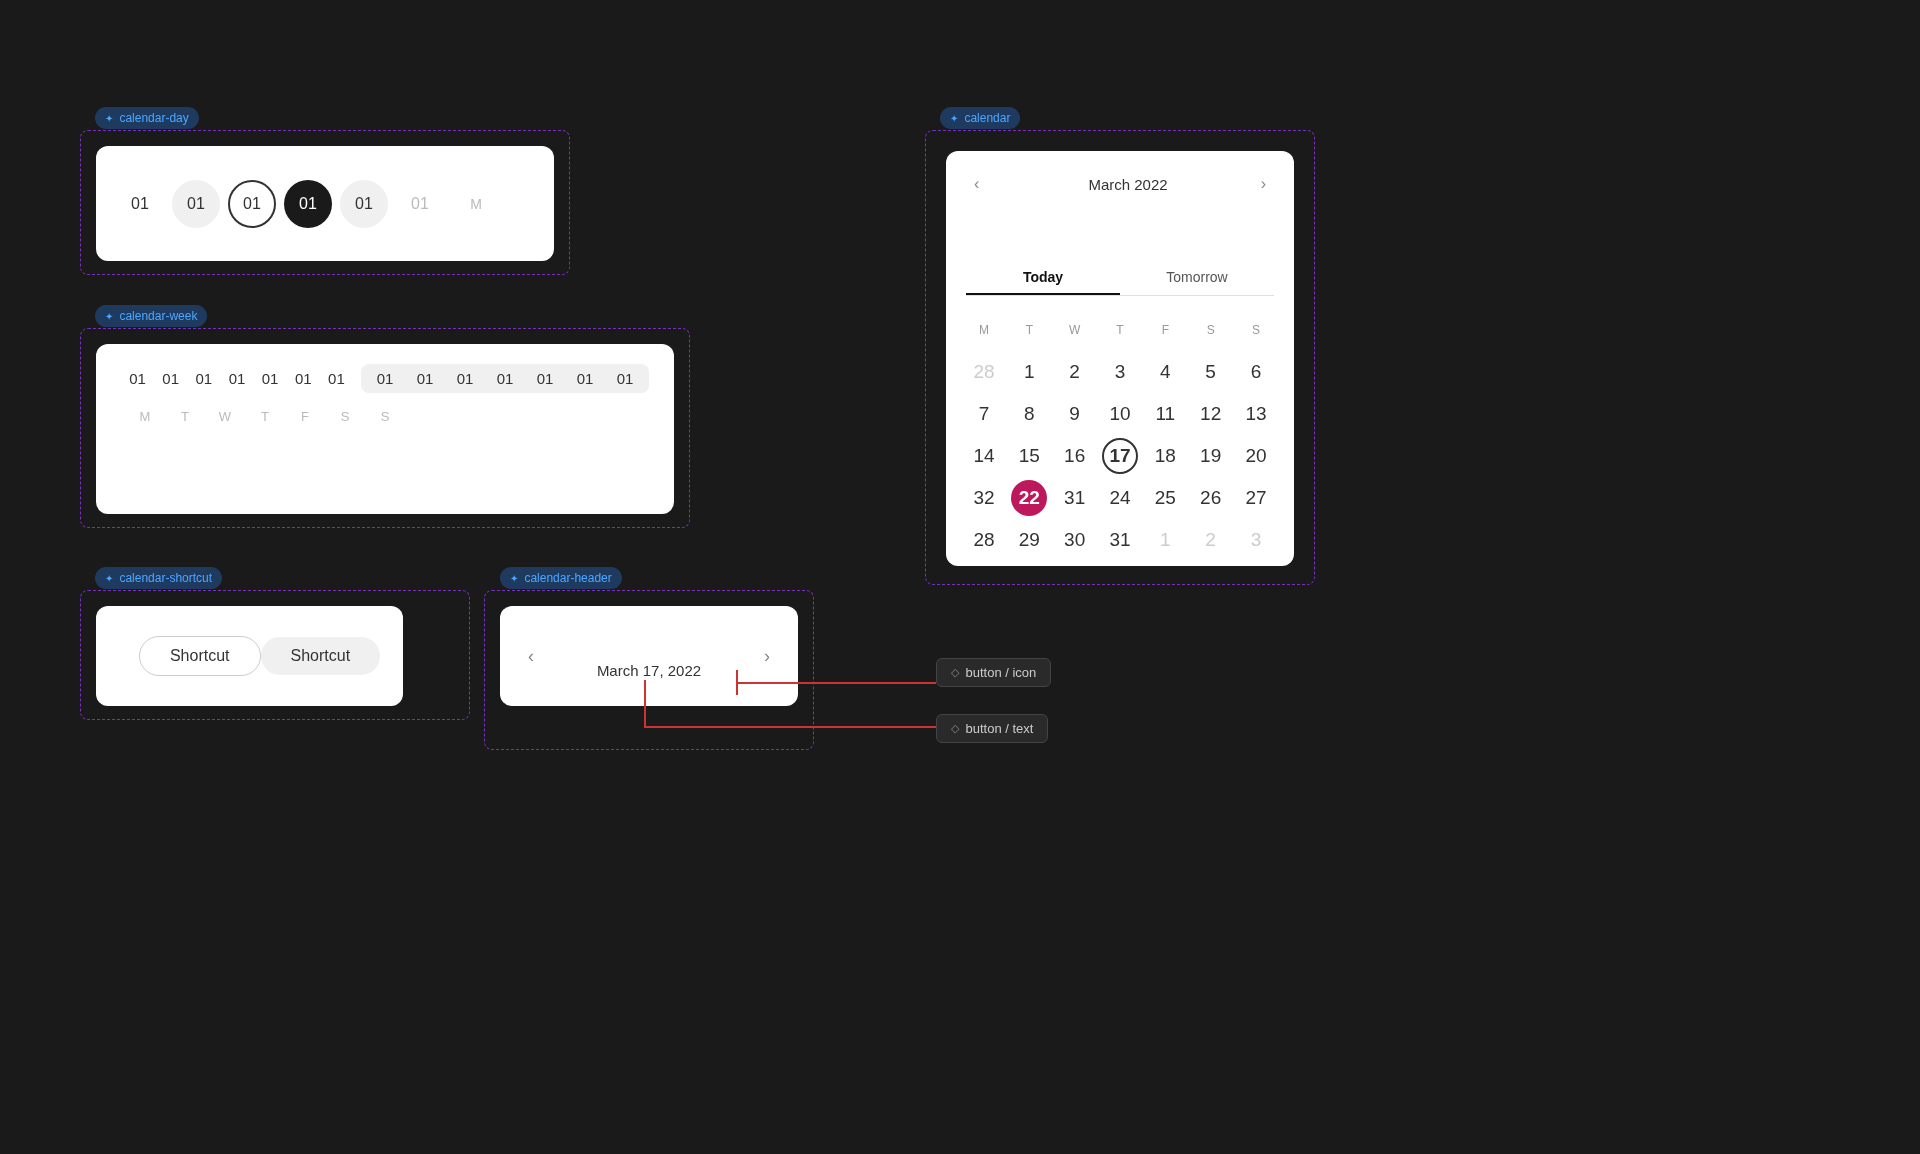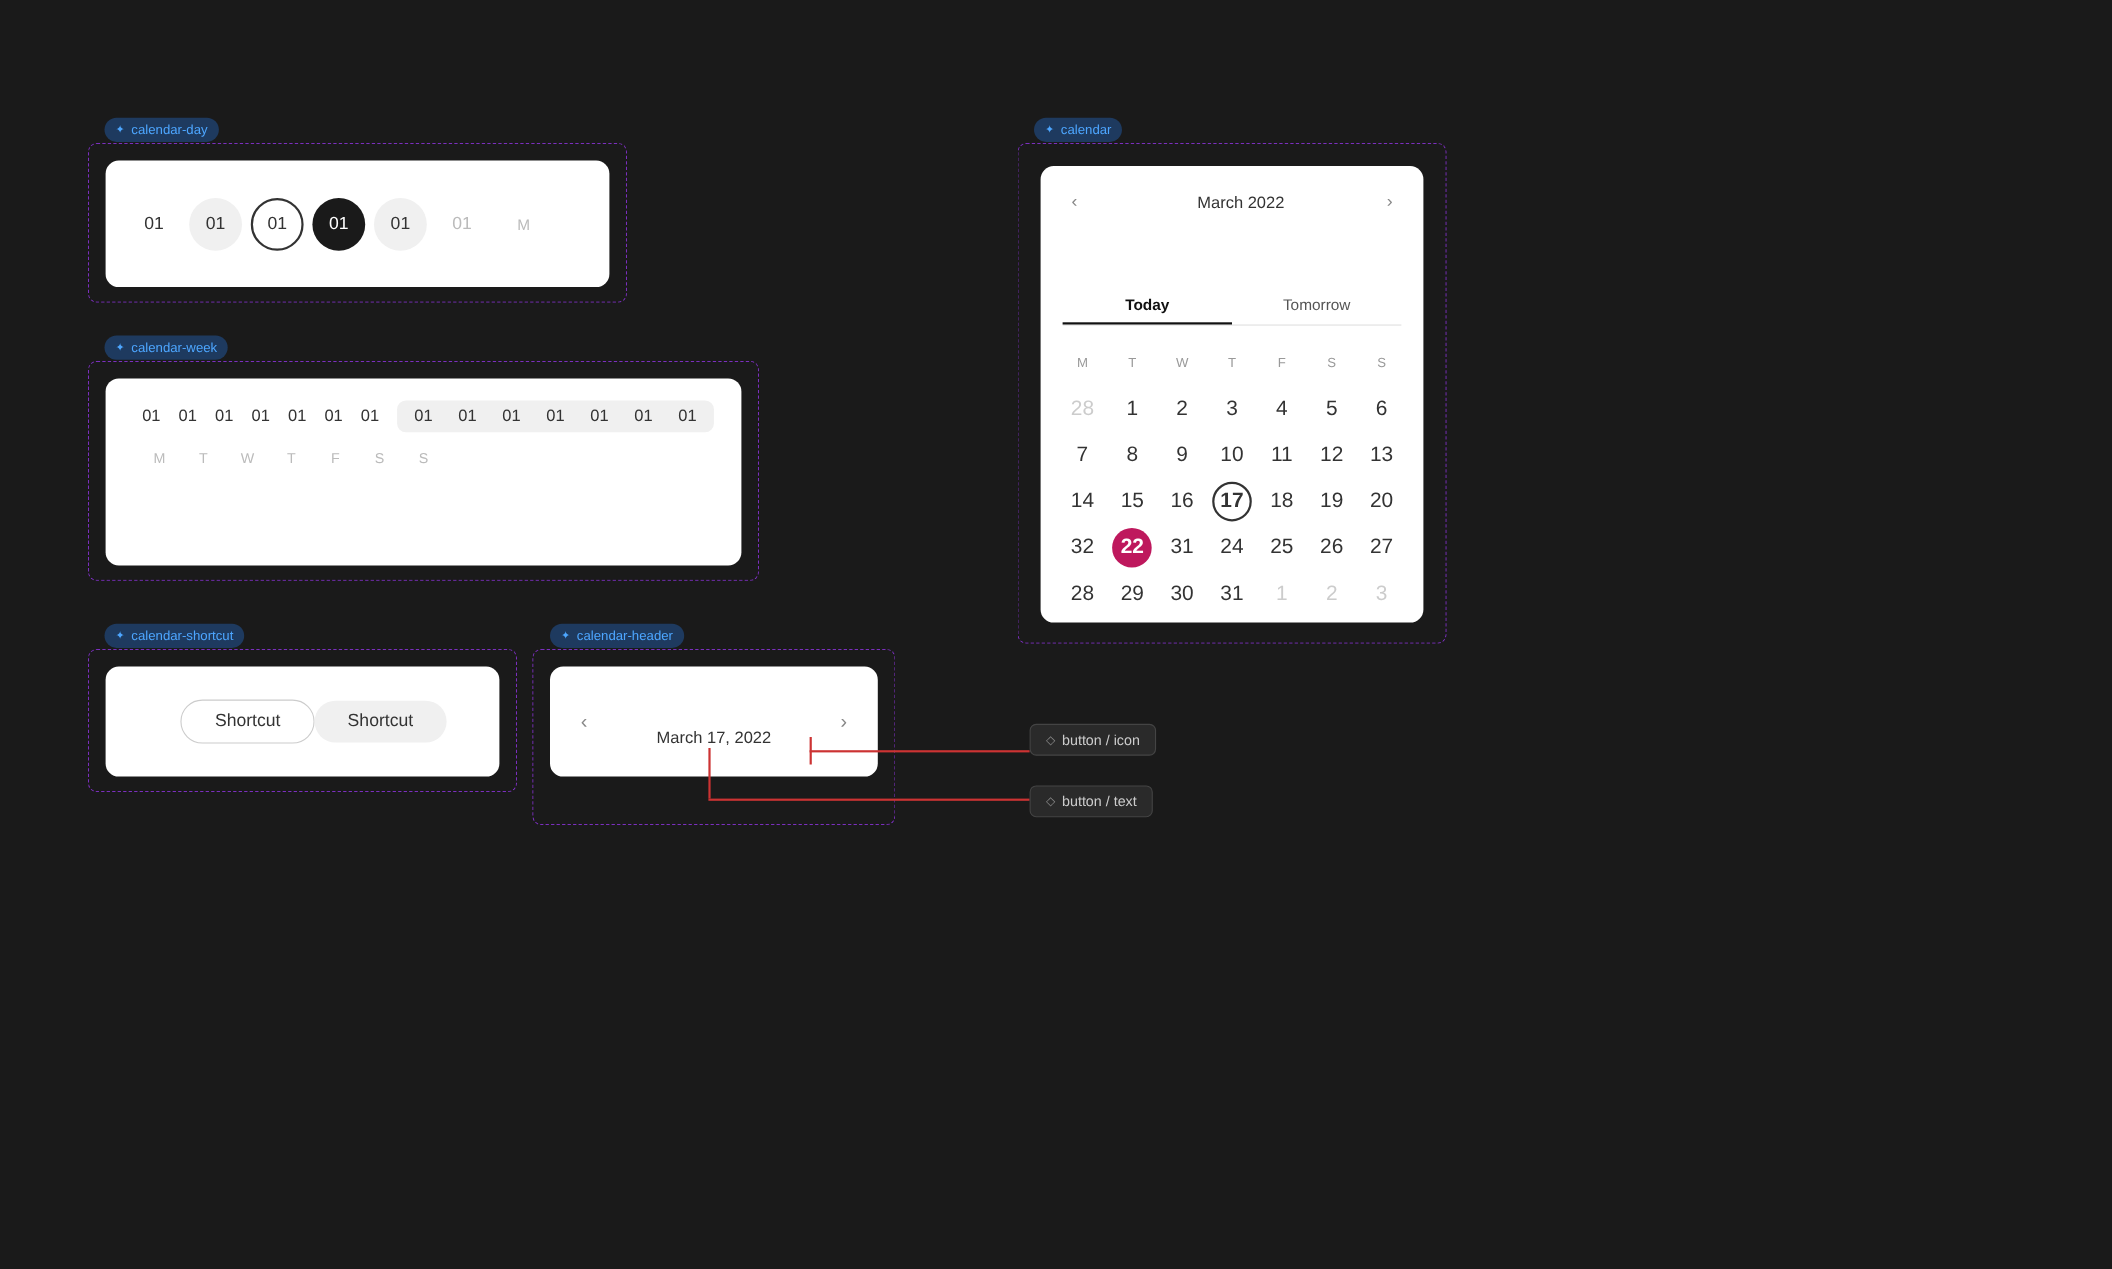--- a/index.html
+++ b/index.html
@@ -160,21 +160,21 @@
     }
     #container-calendar-shortcut {
       top: 590px;
       left: 80px;
       width: 390px;
       height: 130px;
     }
     #card-calendar-shortcut {
       top: 15px;
       left: 15px;
-      width: 358px;
+      width: 307px;
       height: 100px;
       display: flex;
       align-items: center;
       justify-content: center;
       padding-left: 20px;
     }
 
     .shortcut-btn {
       background: #f0f0f0;
       border: none;

